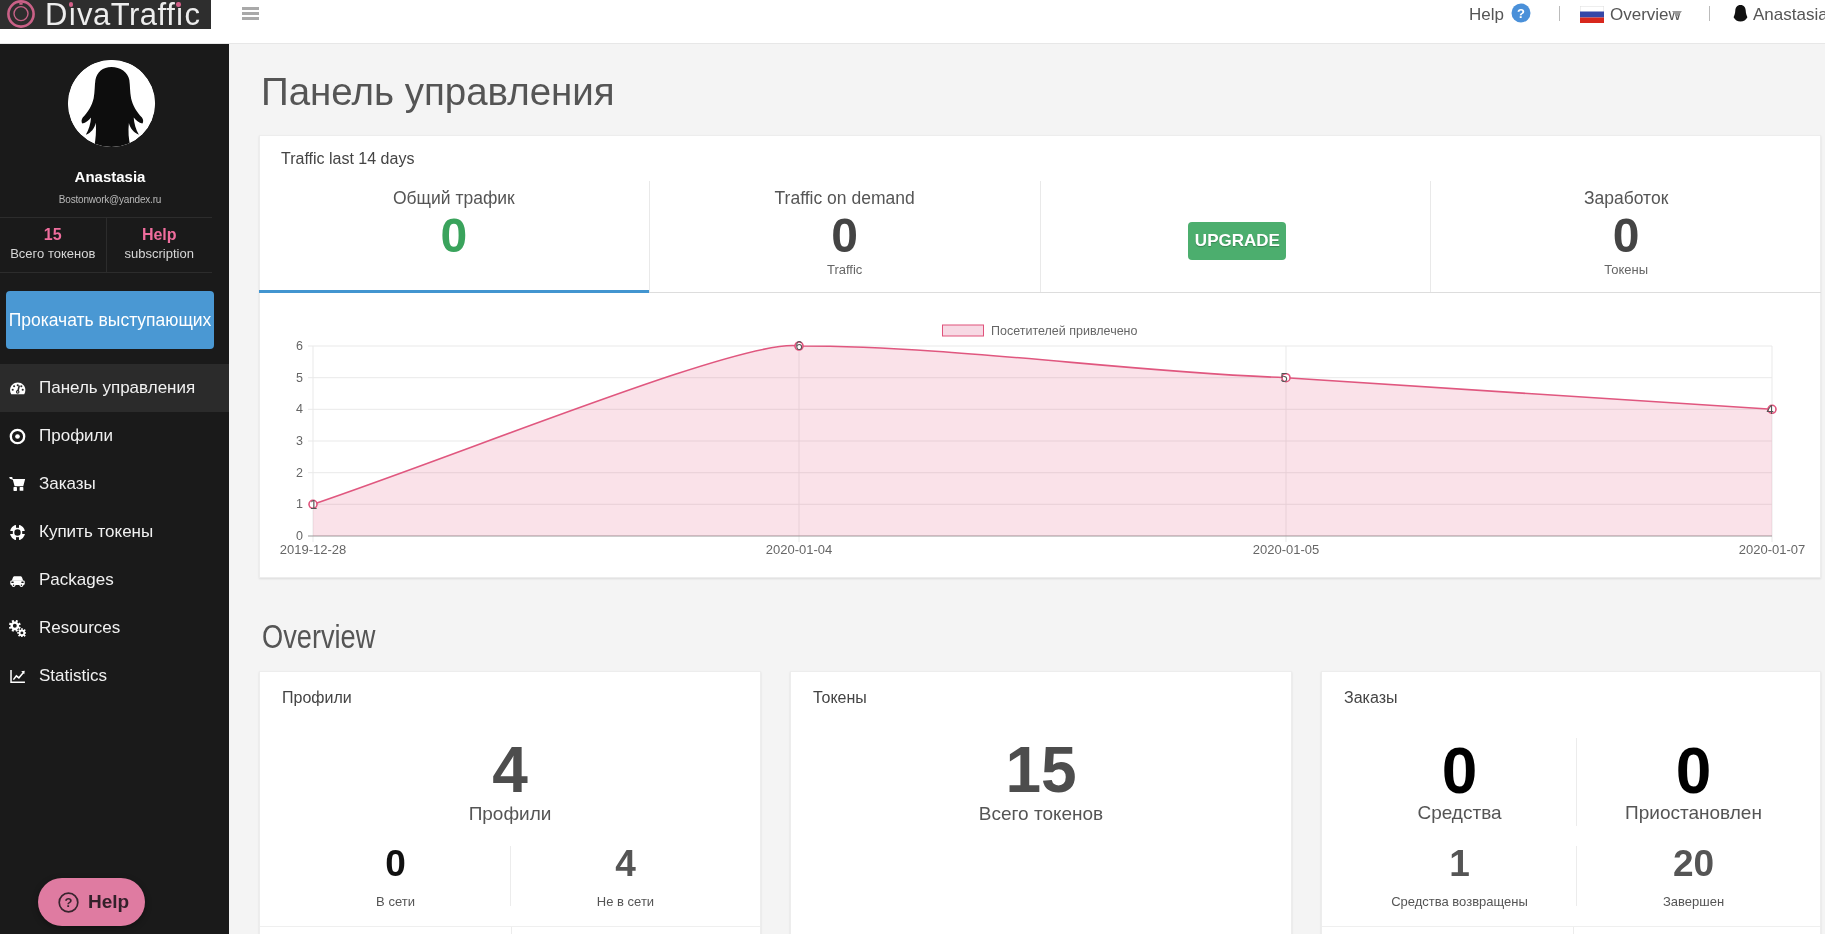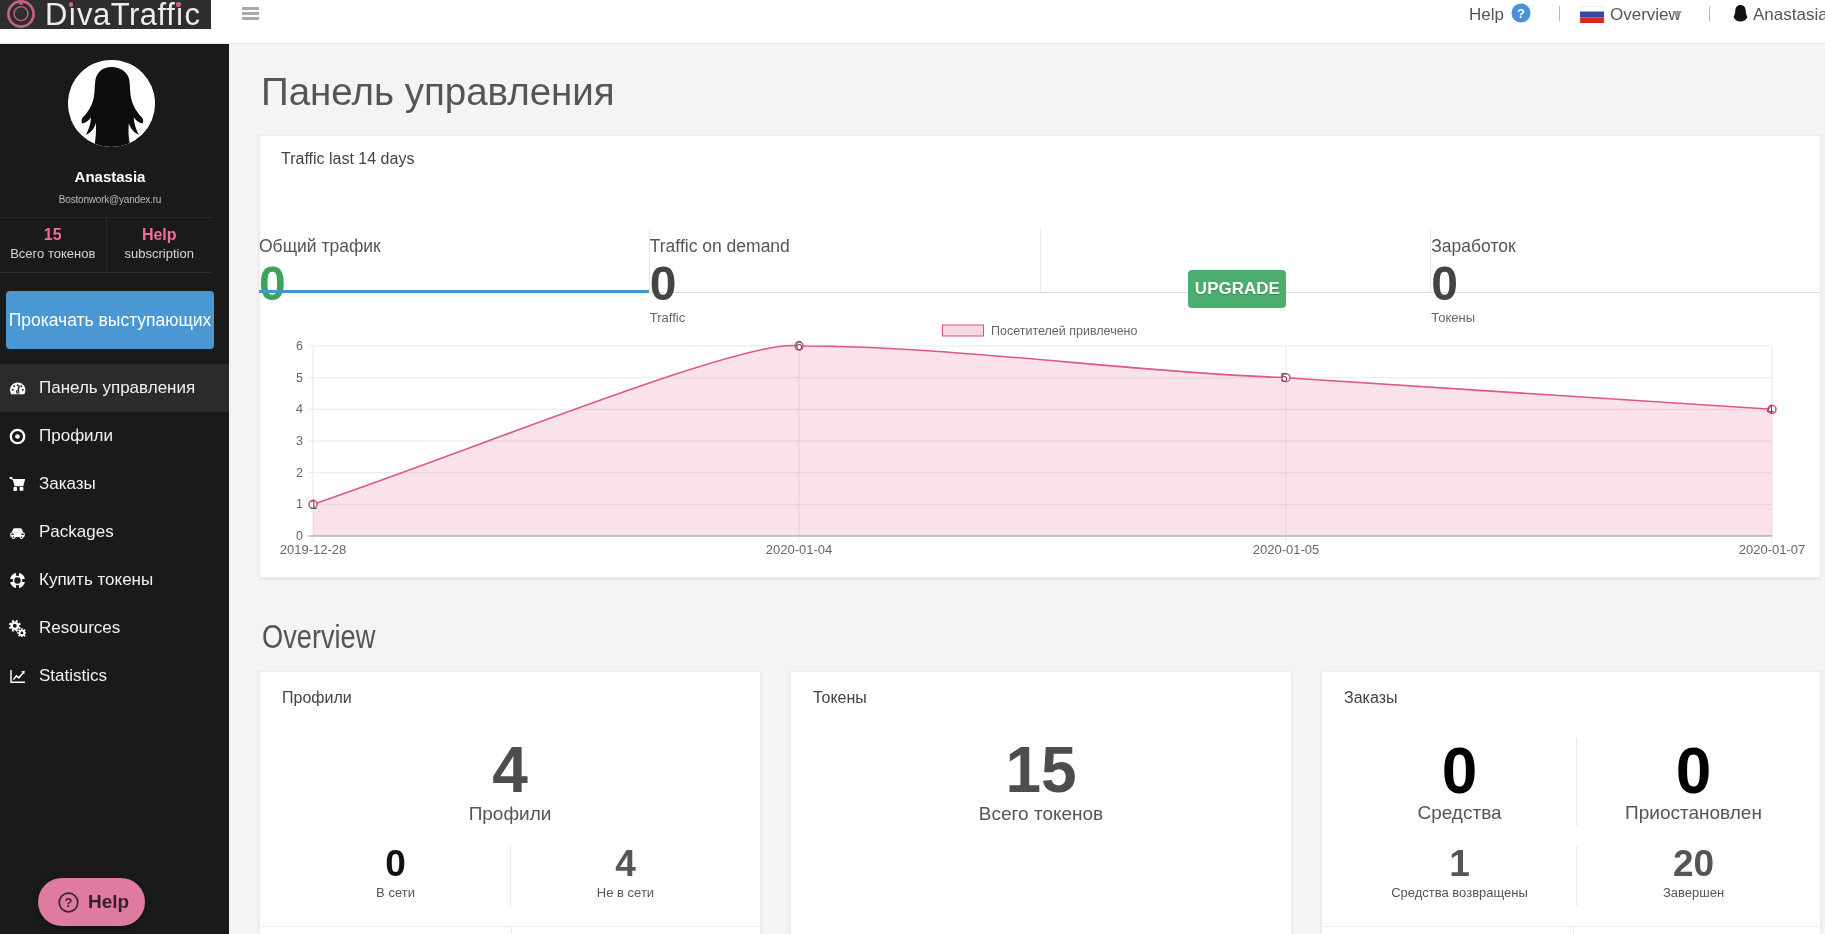--- a/index.html
+++ b/index.html
@@ -34,21 +34,21 @@
 .mitem svg { margin-left:9px; width:17px; height:17px; flex:none; }
 .mitem span { margin-left:13px; }
 #helppill { left:38px; top:834px; width:107px; height:48px; background:#df7ba1; border-radius:24px; display:flex; align-items:center; box-shadow:0 2px 6px rgba(0,0,0,0.35); }
 
 
 #h1 { left:261px; top:70px; font-size:38.5px; color:#555; }
 .card { background:#fff; box-shadow:0 1px 2px rgba(0,0,0,0.1); border:1px solid #ededed; }
 #tcard { left:259px; top:135px; width:1562px; height:443px; }
 #tchead { left:281px; top:150px; font-size:16px; font-weight:normal; color:#444; }
 #tabs { left:259px; top:181px; width:1562px; height:112px; display:flex; border-bottom:1px solid #ddd; }
-.tab { flex:1; text-align:left; border-left:1px solid #e9e9e9; position:relative;margin-top:48px; }
+.tab { flex:1; text-align:center; border-left:1px solid #e9e9e9; position:relative; }
 .tab:first-child { border-left:none; }
 .tab .tlbl { margin-top:7px; font-size:17.5px; color:#555; }
 .tab .tnum { font-size:48px; font-weight:600; color:#444; line-height:50px; margin-top:2px; }
 .tab .tnum.green { color:#3aa35c; }
 .tab .tsub { font-size:13px; color:#666; margin-top:1px; }
 #activeline { left:259px; top:290px; width:390px; height:3px; background:#4295d0; z-index:2; }
 #upbtn { left:calc(50% - 47px); top:41px; width:98px; height:38px; background:#4cae6e; border-radius:4px; color:#fff; font-weight:bold; font-size:17px; display:flex; align-items:center; justify-content:center; text-shadow:0 1px 1px rgba(0,0,0,0.25); position:absolute; }
 #chartsvg { left:259px; top:293px; }
 
 #h2 { left:262px; top:617px; font-size:34px; color:#555; transform:scaleX(0.8); transform-origin:left top; }
@@ -59,21 +59,21 @@
 .octitle { position:absolute; left:22px; top:17px; font-size:16px; color:#444; }
 .bignum { position:absolute; width:100%; top:68px; text-align:center; font-size:64px; font-weight:600; color:#4d4d4d; line-height:60px; }
 .bignum.black { color:#000; font-weight:700; }
 .biglbl { position:absolute; width:100%; top:131px; text-align:center; font-size:19px; color:#555; }
 .halves { position:absolute; left:21px; right:20px; top:174px; height:60px; display:flex; }
 #oc3 .halves { right:10px; }
 .halves > div { flex:1; text-align:center; }
 .halves > div + div { border-left:1px solid #ececec; }
 .rownum { font-size:37px; font-weight:600; color:#555; line-height:36px; margin-top:0px; }
 .rownum.black { color:#111; font-weight:700; }
-.rowlbl { font-size:13px; color:#555; margin-top:3px; }
+.rowlbl { font-size:13px; color:#555; margin-top:12px; }
 .botline { position:absolute; left:0; top:254px; width:100%; border-top:1px solid #efefef; height:26px; display:flex; }
 .botline > div:first-child { flex:none; width:251px; }
 .botline > div { flex:1; }
 .botline > div + div { border-left:1px solid #ececec; }
 </style>
 </head>
 <body>
 
 <div class="abs" id="navbar"></div>
 <div class="abs" id="logobox">
@@ -155,42 +155,42 @@
     <div class="mitem">
       <svg viewBox="0 0 16 16">
           <path d="M0.2 0.9 L3 0.9 L3.6 2.9 L15.2 2.9 L13.4 9.6 L5.3 9.6 L3.6 3.5 L0.8 2.7 Z" fill="#fff"></path>
           <rect x="4.2" y="10.4" width="3.3" height="3.6" rx="0.6" fill="#fff"></rect>
           <rect x="10" y="10.4" width="3.5" height="3.5" rx="0.6" fill="#fff"></rect>
         </svg>
       <span>Заказы</span>
     </div>
     <div class="mitem">
       <svg viewBox="0 0 16 16">
+          <path d="M8 0.8 A7.2 7.2 0 1 0 8 15.2 A7.2 7.2 0 1 0 8 0.8 Z M8 5 A3 3 0 1 1 8 11 A3 3 0 1 1 8 5 Z" fill="#fff" fill-rule="evenodd"></path>
+          <g fill="#1a1a1a">
+            <rect x="6.6" y="0" width="2.8" height="3.6"></rect>
+            <rect x="6.6" y="12.4" width="2.8" height="3.6"></rect>
+            <rect x="0" y="6.6" width="3.6" height="2.8"></rect>
+            <rect x="12.4" y="6.6" width="3.6" height="2.8"></rect>
+          </g>
+        </svg>
+      <span>Купить токены</span>
+    </div>
+    <div class="mitem">
+      <svg viewBox="0 0 16 16">
           <path d="M2.6 8.3 L3.7 5.2 C4 4.3 4.6 3.9 5.5 3.9 L10.5 3.9 C11.4 3.9 12 4.3 12.3 5.2 L13.4 8.3 Z" fill="#fff"></path>
           <rect x="1.2" y="8" width="13.6" height="4.2" rx="1.2" fill="#fff"></rect>
           <circle cx="4.3" cy="12.4" r="1.7" fill="#fff"></circle>
           <circle cx="11.7" cy="12.4" r="1.7" fill="#fff"></circle>
           <circle cx="4.3" cy="12.4" r="0.7" fill="#1a1a1a"></circle>
           <circle cx="11.7" cy="12.4" r="0.7" fill="#1a1a1a"></circle>
           <rect x="2.2" y="9" width="2.2" height="1.4" rx="0.5" fill="#1a1a1a"></rect>
           <rect x="11.6" y="9" width="2.2" height="1.4" rx="0.5" fill="#1a1a1a"></rect>
         </svg>
       <span>Packages</span>
-    </div>
-    <div class="mitem">
-      <svg viewBox="0 0 16 16">
-          <path d="M8 0.8 A7.2 7.2 0 1 0 8 15.2 A7.2 7.2 0 1 0 8 0.8 Z M8 5 A3 3 0 1 1 8 11 A3 3 0 1 1 8 5 Z" fill="#fff" fill-rule="evenodd"></path>
-          <g fill="#1a1a1a">
-            <rect x="6.6" y="0" width="2.8" height="3.6"></rect>
-            <rect x="6.6" y="12.4" width="2.8" height="3.6"></rect>
-            <rect x="0" y="6.6" width="3.6" height="2.8"></rect>
-            <rect x="12.4" y="6.6" width="3.6" height="2.8"></rect>
-          </g>
-        </svg>
-      <span>Купить токены</span>
     </div>
     <div class="mitem">
       <svg viewBox="0 0 16 16">
           <g fill="#fff" transform="translate(-1.2,-1.2) scale(1.15)">
             <path d="M10.70 6.79 L9.95 8.59 L8.79 7.81 L7.79 8.80 L8.56 9.97 L6.76 10.71 L6.49 9.33 L5.08 9.33 L4.81 10.70 L3.01 9.95 L3.79 8.79 L2.80 7.79 L1.63 8.56 L0.89 6.76 L2.27 6.49 L2.27 5.08 L0.90 4.81 L1.65 3.01 L2.81 3.79 L3.81 2.80 L3.04 1.63 L4.84 0.89 L5.11 2.27 L6.52 2.27 L6.79 0.90 L8.59 1.65 L7.81 2.81 L8.80 3.81 L9.97 3.04 L10.71 4.84 L9.33 5.11 L9.33 6.52 Z M7.40 5.80 A1.6 1.6 0 1 0 4.20 5.80 A1.6 1.6 0 1 0 7.40 5.80 Z" fill-rule="evenodd"></path>
             <path d="M14.82 13.80 L13.73 14.87 L13.13 13.95 L12.12 14.35 L12.32 15.43 L10.80 15.42 L11.02 14.34 L10.02 13.91 L9.40 14.82 L8.33 13.73 L9.25 13.13 L8.85 12.12 L7.77 12.32 L7.78 10.80 L8.86 11.02 L9.29 10.02 L8.38 9.40 L9.47 8.33 L10.07 9.25 L11.08 8.85 L10.88 7.77 L12.40 7.78 L12.18 8.86 L13.18 9.29 L13.80 8.38 L14.87 9.47 L13.95 10.07 L14.35 11.08 L15.43 10.88 L15.42 12.40 L14.34 12.18 L13.91 13.18 Z M12.80 11.60 A1.2 1.2 0 1 0 10.40 11.60 A1.2 1.2 0 1 0 12.80 11.60 Z" fill-rule="evenodd"></path>
           </g>
         </svg>
       <span>Resources</span>
     </div>

